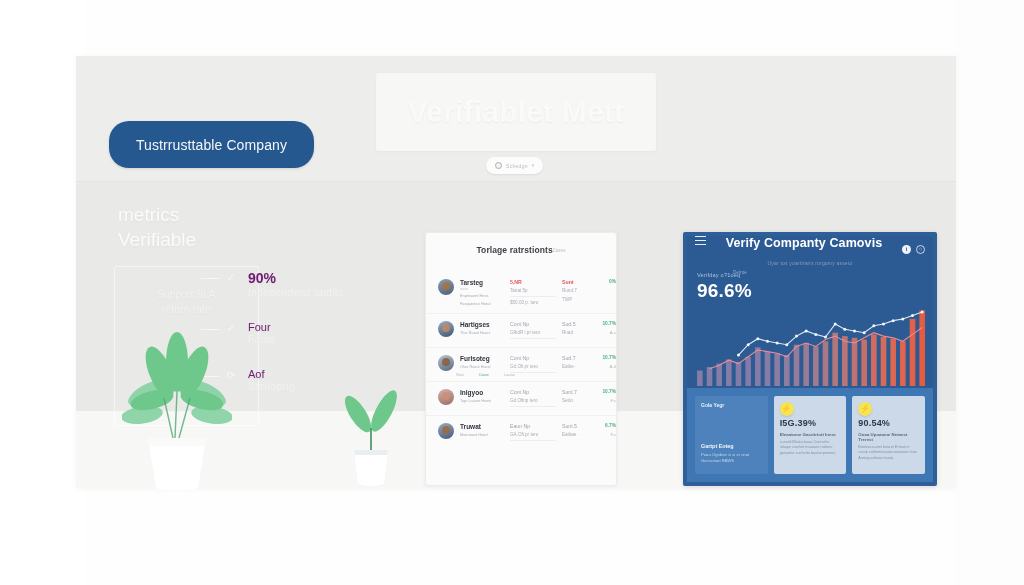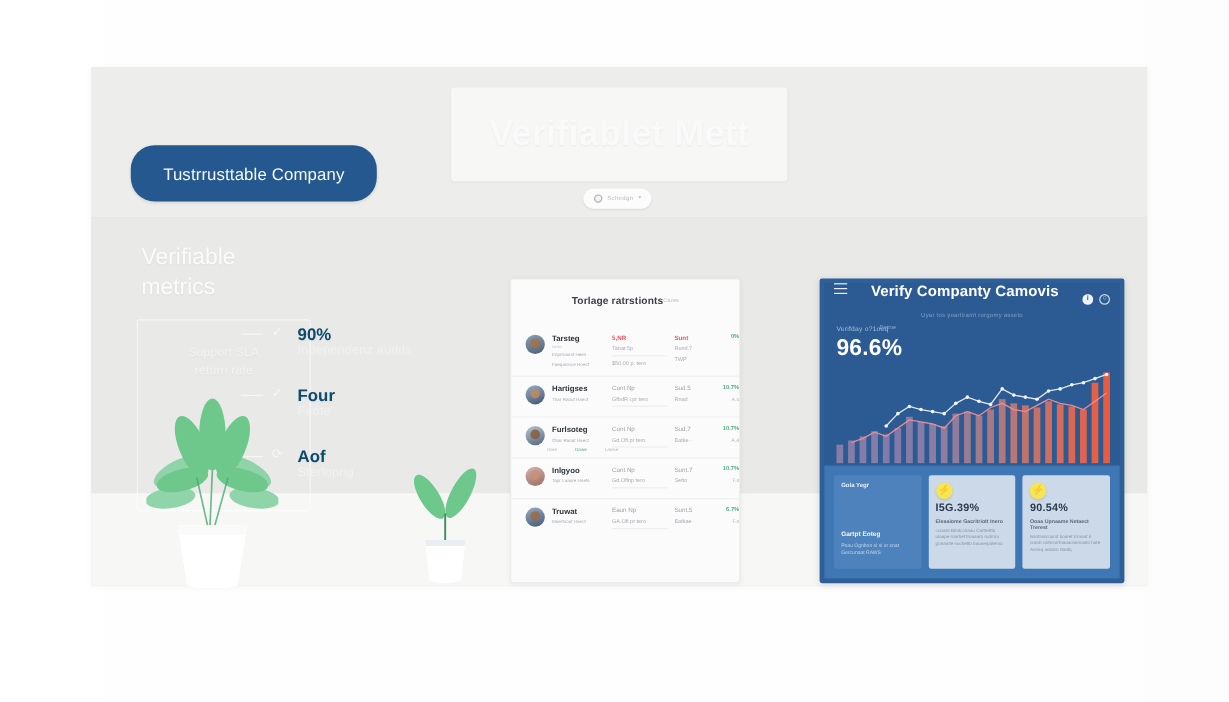--- a/index.html
+++ b/index.html
@@ -108,28 +108,28 @@
   .check-row { position:relative; margin-bottom:22px; }
   .connector {
     position:absolute; left:-24px; top:8px; width:18px; height:1px;
     background:rgba(255,255,255,.62);
   }
   .tick {
     position:absolute; left:0; top:1px; width:12px; height:12px;
     color:#f6f6f6; font-size:11px; line-height:12px; text-align:center;
   }
   .check-main {
-    margin-left:23px; font-size:14px; font-weight:700; color:#0c4a6e;
+    margin-left:23px; font-size:14px; font-weight:700; color:#701a75;
     text-shadow:0 1px 2px rgba(0,0,0,.05);
   }
   .check-sub {
     margin-left:23px; font-size:10.5px; color:#f1f1f1; letter-spacing:.2px;
     line-height:13px;
   }
-  .check-row.small .check-main { font-size:14px; font-weight:700; }
+  .check-row.small .check-main { font-size:11px; font-weight:400; }
 
   
   .plant-big { position:absolute; left:122px; top:320px; width:110px; height:170px; }
   .plant-small { position:absolute; left:338px; top:378px; width:66px; height:110px; }
 
   
   .table-card {
     position:absolute; left:425px; top:232px; width:192px; height:254px;
     background:#fbfbfb; border:1px solid #ececec; border-radius:3px;
     box-shadow:0 1px 4px rgba(0,0,0,.05);
@@ -287,22 +287,22 @@
       </div>
 
       <div class="brand-btn">Tustrrusttable Company</div>
     </div>
 
     <div class="frame-body">
       <div class="floor"></div>
 
       <div class="left-col">
         <div class="left-heading">
+          <div>metrics</div>
           <div>Verifiable</div>
-          <div>metrics</div>
         </div>
 
         <div class="metric-box">
           <div class="mb-line1">Support SLA</div>
           <div class="mb-line2">return rate</div>
         </div>
 
         <div class="checklist">
           <div class="check-row">
             <span class="connector"></span>

